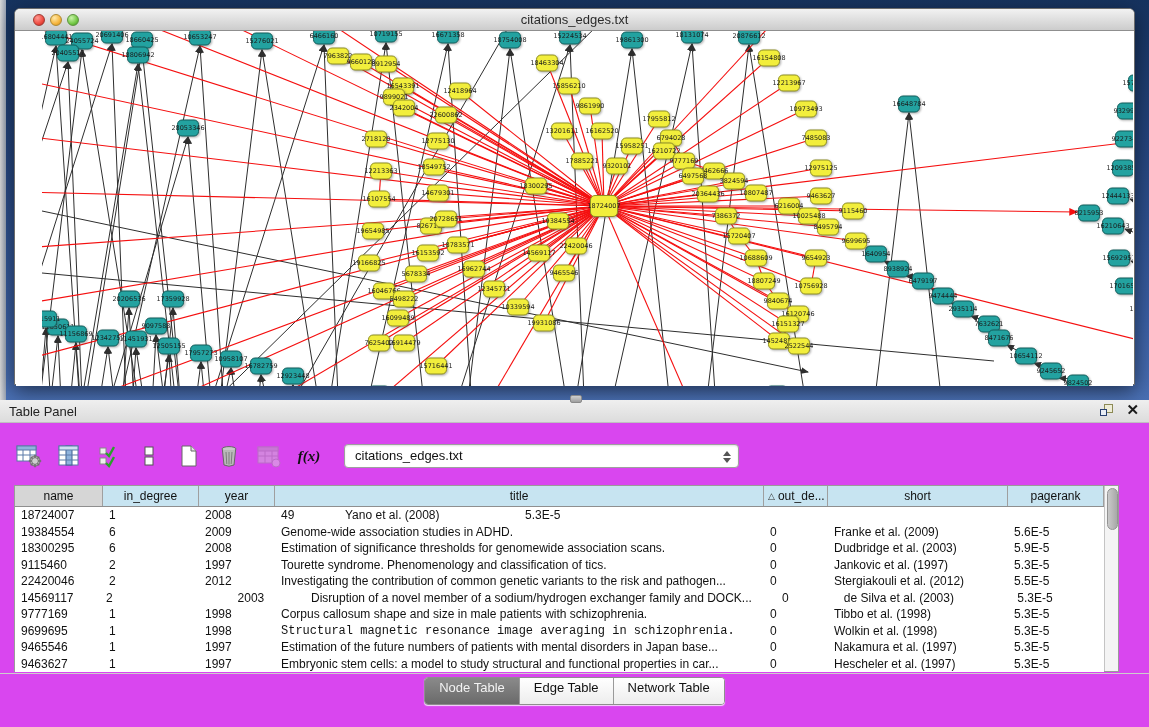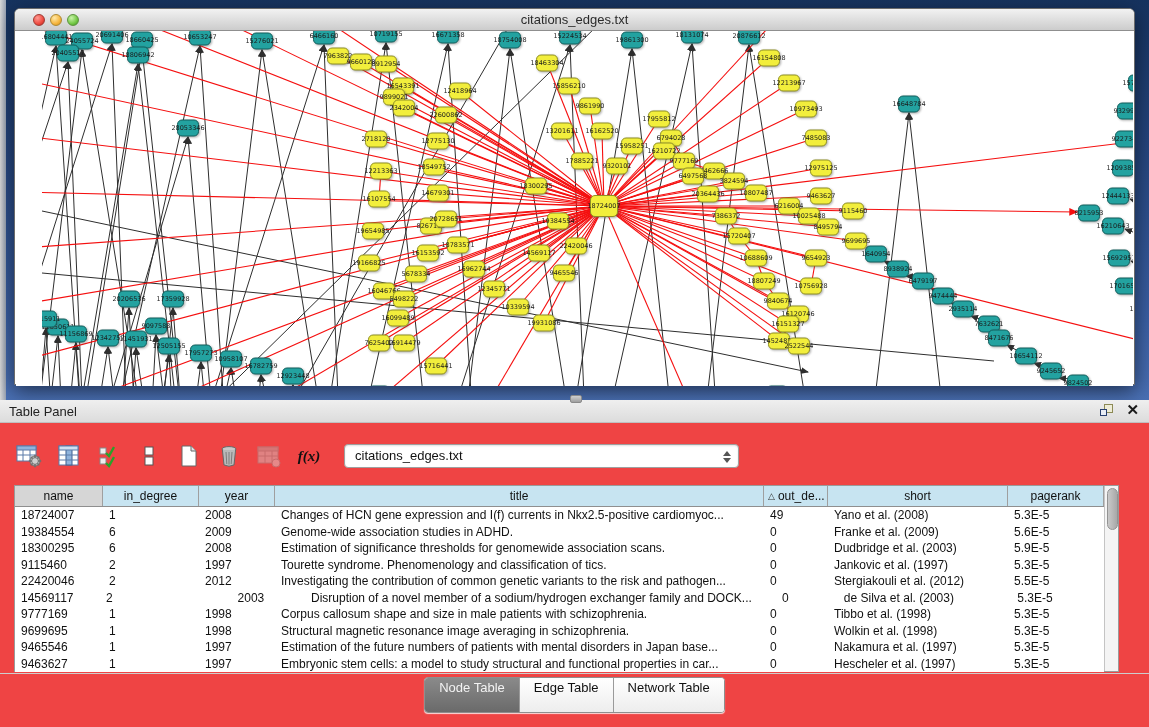--- a/index.html
+++ b/index.html
@@ -27,21 +27,21 @@
              background:#fff; overflow:hidden;padding-left:26px; }
   .canvas svg { display:block; }
   .gnode rect { stroke-width:1; }
   .gnode text { font:6.5px "DejaVu Sans", sans-serif; fill:#1b1b1b; text-anchor:middle; }
   .e-red { stroke-width:1.1; fill:none; }
   .e-blk { stroke-width:1; fill:none; }
   .grip line { stroke:#9a9a9a; stroke-width:1.5; }
 
   
   .table-panel { position:absolute; left:0; top:400px; width:1149px; height:327px;
-             background:#ef4444; }
+             background:#d946ef; }
   .panel-header { position:absolute; left:0; top:0; width:100%; height:23px;
              background:linear-gradient(#efefef,#dcdcdc); border-bottom:1px solid #c0c0c0; }
   .panel-header .ph-title { position:absolute; left:9px; top:4px; font-size:13px; color:#222; }
   .ph-icons { position:absolute; right:10px; top:3px; display:flex; gap:12px; align-items:center; }
   .float-ic { position:relative; width:14px; height:14px; }
   .float-ic .sq1 { position:absolute; left:4px; top:1px; width:9px; height:9px;
              border:1px solid #8c8a55; background:#efedd8; }
   .float-ic .sq2 { position:absolute; left:0; top:6px; width:7px; height:7px;
              border:1px solid #28406e; background:#e9edf5; }
   .close-ic { font-size:15px; font-weight:bold; color:#1a1a1a; line-height:14px; cursor:default; }
@@ -76,21 +76,21 @@
   .sort-tri { font-size:9px; margin-right:3px; color:#333; }
   .grid-row { display:flex; height:16.5px; background:#fff; }
   .g-cell { font-size:12px; color:#111; padding-left:6px; white-space:nowrap;
              overflow:hidden; display:flex; align-items:center; }
   .vscroll { width:16px; background:#f4f4f4; border-left:1px solid #c4c4c4; position:relative; }
   .vthumb { position:absolute; left:2px; top:2px; width:11px; height:42px;
              background:linear-gradient(90deg,#c9c9c9,#a8a8a8); border:1px solid #939393; border-radius:6px; }
 
   .tabsbar { position:absolute; left:0; top:273px; width:100%; height:24px;
              display:flex; justify-content:center; border-top:1px solid #cdcdcd; padding-top:3px; }
-  .segctl { display:flex; height:36px; border:1px solid #8e8e8e; border-radius:4px;
+  .segctl { display:flex; height:28px; border:1px solid #8e8e8e; border-radius:4px;
              overflow:hidden; background:#fff; box-shadow:0 1px 1px rgba(255,255,255,.8); }
   .seg { padding:0 14px; font-size:13px; color:#111; line-height:19px;
              border-right:1px solid #9a9a9a; background:linear-gradient(#ffffff,#ededed); }
   .seg:last-child { border-right:none; }
   .seg.active { background:linear-gradient(#8a8a8a,#6a6a6a); color:#f3f3f3; }
 
   .statusbar { position:absolute; left:0; top:300px; width:100%; height:27px; }
   .mem { position:absolute; right:30px; top:6px; font-size:11px; color:#222; }
   .mem-dot { position:absolute; right:9px; top:4px; width:14px; height:14px; border-radius:50%;
              background:radial-gradient(circle at 35% 30%, #a8eb8f, #46c13c 60%, #2d9427);
@@ -969,21 +969,20 @@
           </div>
           <div class="gh-cell" style="width: 96px;">
             <span>pagerank</span>
           </div>
         </div>
       <div id="grid-body">
           <div class="grid-row">
             <div class="g-cell" style="width: 88px;">18724007</div>
             <div class="g-cell" style="width: 96px;">1</div>
             <div class="g-cell" style="width: 76px;">2008</div>
-            <div class="g-cell" style="width: 489px;">Changes of HCN gene expression and I(f) currents in Nkx2.5-positive cardiomyoc...</div>
             <div class="g-cell" style="width: 64px;">49</div>
             <div class="g-cell" style="width: 180px;">Yano et al. (2008)</div>
             <div class="g-cell" style="width: 96px;">5.3E-5</div>
           </div>
           <div class="grid-row">
             <div class="g-cell" style="width: 88px;">19384554</div>
             <div class="g-cell" style="width: 96px;">6</div>
             <div class="g-cell" style="width: 76px;">2009</div>
             <div class="g-cell" style="width: 489px;">Genome-wide association studies in ADHD.</div>
             <div class="g-cell" style="width: 64px;">0</div>
@@ -1032,21 +1031,21 @@
             <div class="g-cell" style="width: 76px;">1998</div>
             <div class="g-cell" style="width: 489px;">Corpus callosum shape and size in male patients with schizophrenia.</div>
             <div class="g-cell" style="width: 64px;">0</div>
             <div class="g-cell" style="width: 180px;">Tibbo et al. (1998)</div>
             <div class="g-cell" style="width: 96px;">5.3E-5</div>
           </div>
           <div class="grid-row">
             <div class="g-cell" style="width: 88px;">9699695</div>
             <div class="g-cell" style="width: 96px;">1</div>
             <div class="g-cell" style="width: 76px;">1998</div>
-            <div class="g-cell" style="width: 489px;">Structural magnetic resonance image averaging in schizophrenia.</div>
+            <div class="g-cell" style="width: 489px; font-family: Liberation Mono, monospace;">Structural magnetic resonance image averaging in schizophrenia.</div>
             <div class="g-cell" style="width: 64px;">0</div>
             <div class="g-cell" style="width: 180px;">Wolkin et al. (1998)</div>
             <div class="g-cell" style="width: 96px;">5.3E-5</div>
           </div>
           <div class="grid-row">
             <div class="g-cell" style="width: 88px;">9465546</div>
             <div class="g-cell" style="width: 96px;">1</div>
             <div class="g-cell" style="width: 76px;">1997</div>
             <div class="g-cell" style="width: 489px;">Estimation of the future numbers of patients with mental disorders in Japan base...</div>
             <div class="g-cell" style="width: 64px;">0</div>

